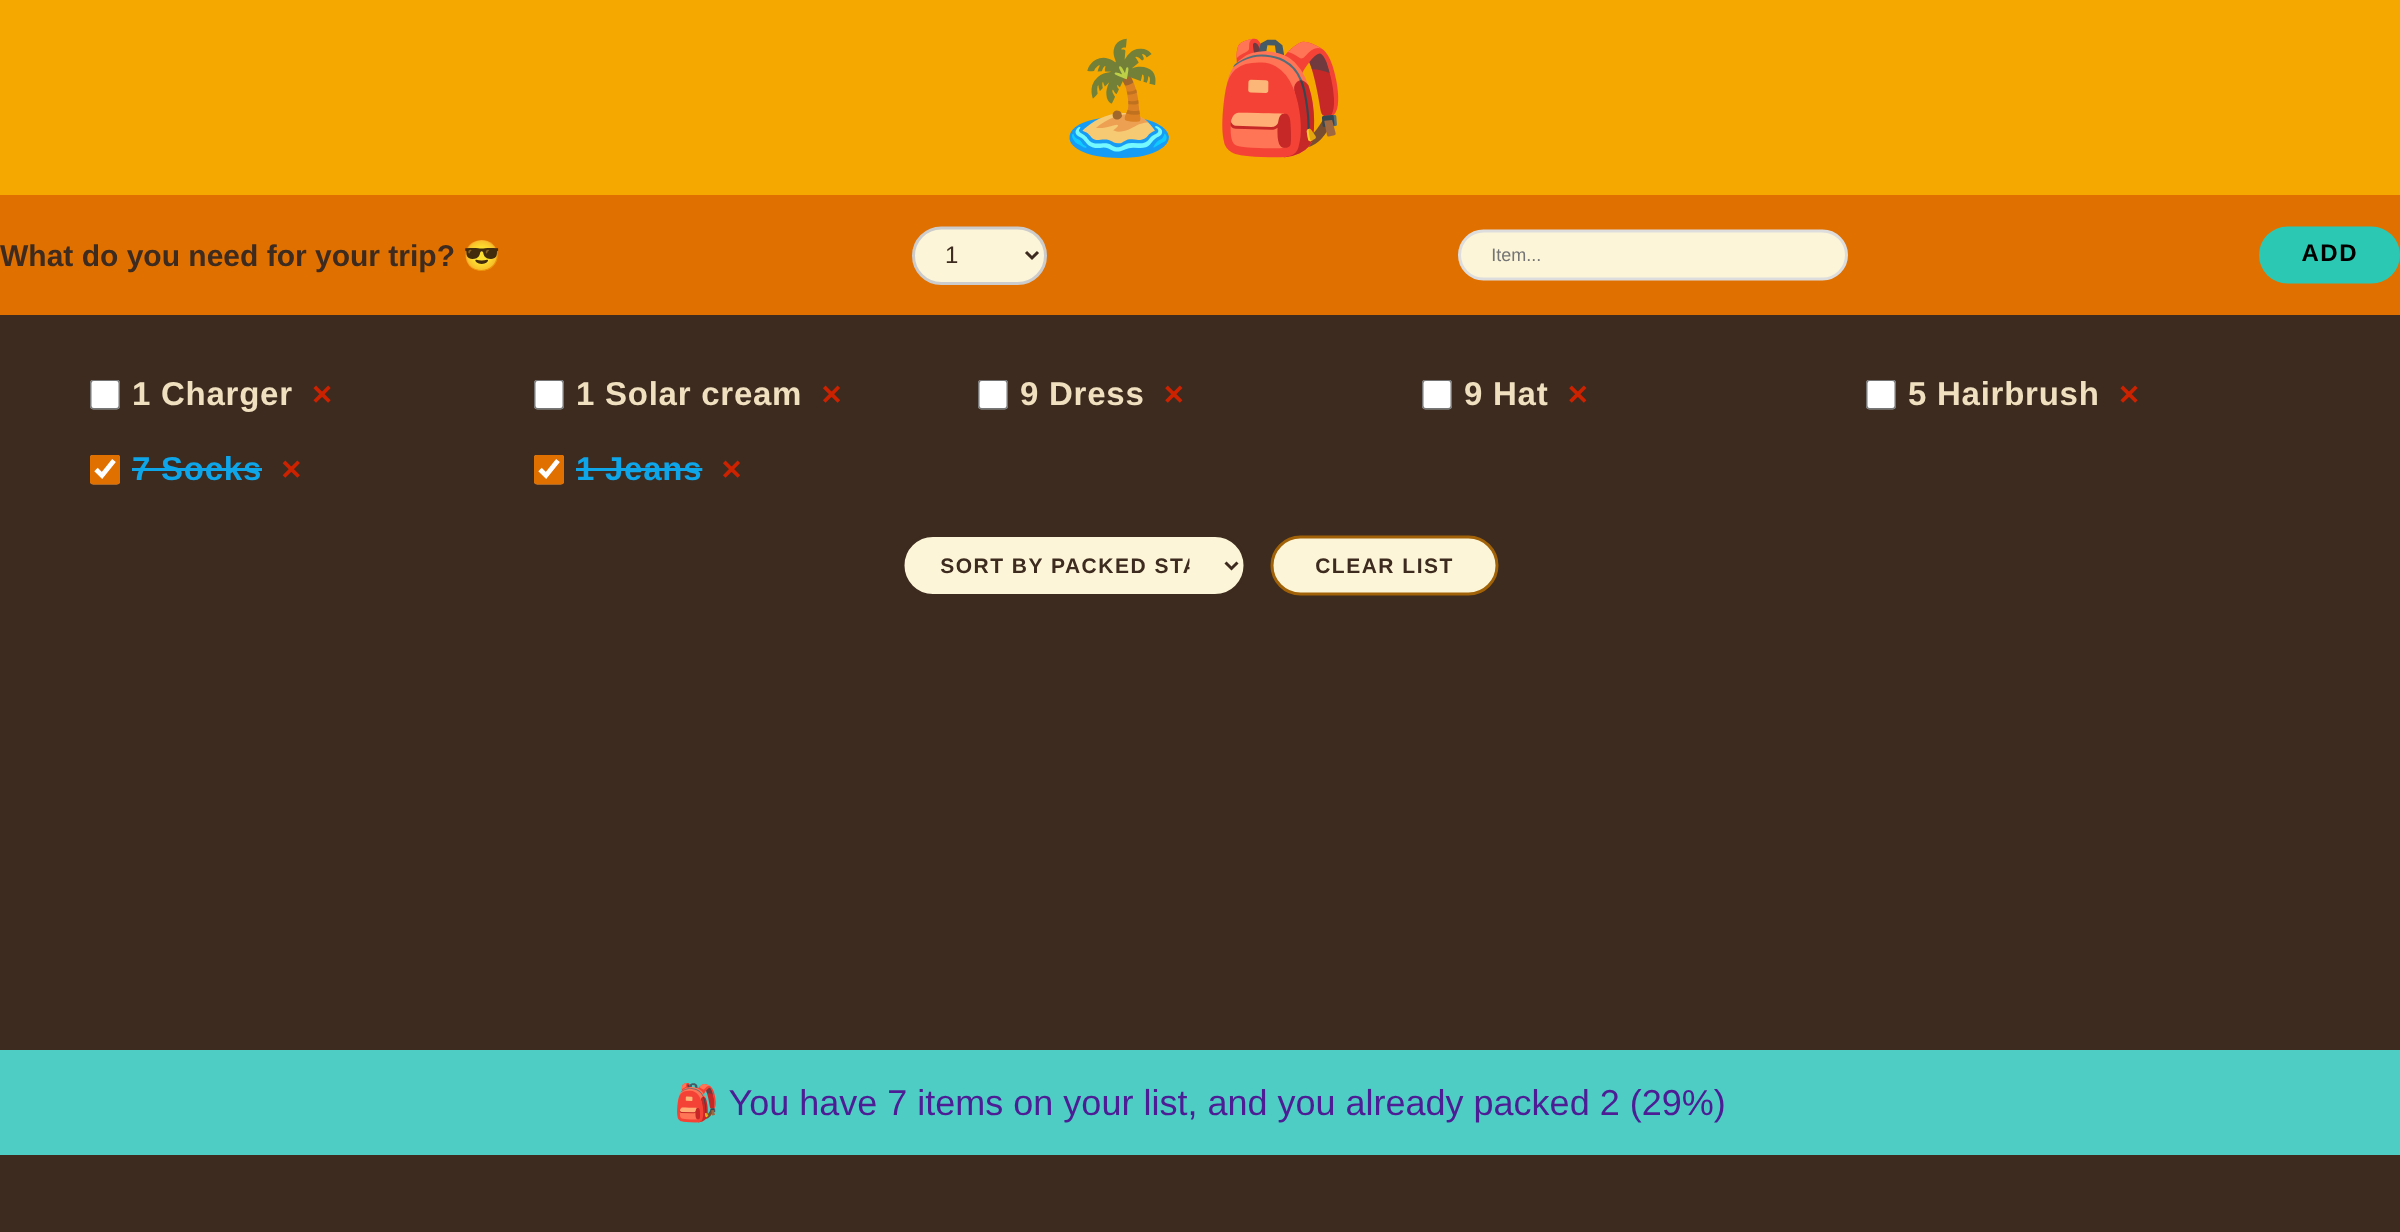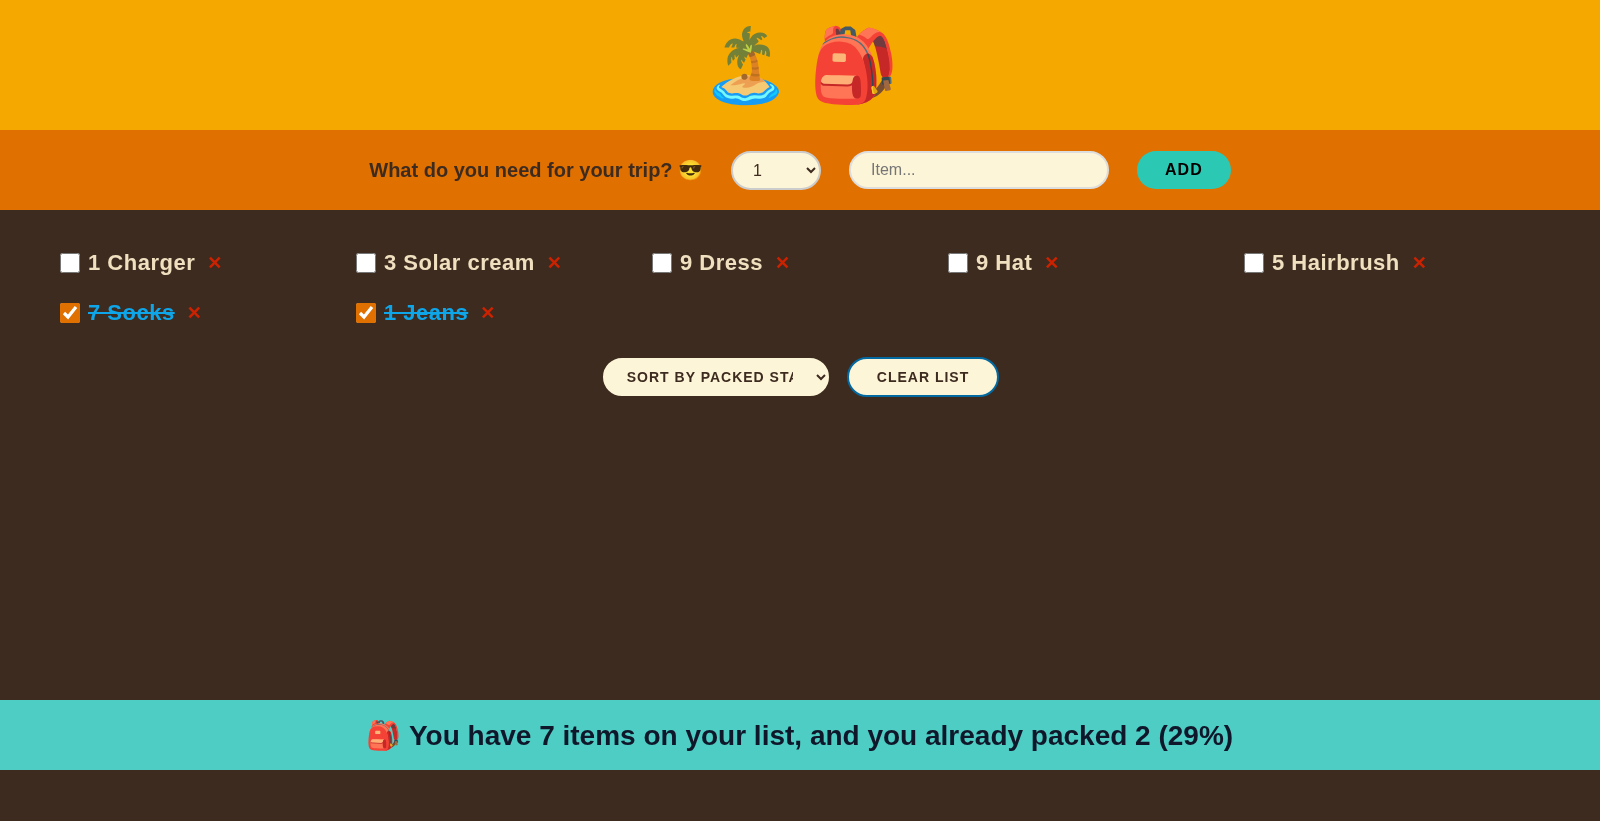--- a/index.html
+++ b/index.html
@@ -28,21 +28,21 @@
     .header-emoji {
       font-size: 72px;
     }
 
     
     #subheader {
       background: #e07000;
       height: 80px;
       display: flex;
       align-items: center;
-      justify-content: center;
+      justify-content: space-between;
       gap: 28px;
     }
     #subheader-label {
       font-size: 20px;
       color: #3d2b1f;
       font-weight: 600;
     }
     #quantity-select {
       background: #fdf5d8;
       border: 2px solid #ccc;
@@ -53,21 +53,21 @@
       width: 90px;
       cursor: pointer;
       outline: none;
       appearance: auto;
     }
     #item-input {
       background: #fdf5d8;
       border: 2px solid #ddd;
       border-radius: 30px;
       padding: 8px 20px;
-      font-size: 16px;
+      font-size: 12px;
       color: #3d2b1f;
       width: 260px;
       outline: none;
     }
     #add-button {
       background: #2bc9b4;
       color: #000000;
       border: none;
       border-radius: 30px;
       padding: 10px 28px;
@@ -147,43 +147,43 @@
       font-weight: 700;
       color: #3d2b1f;
       cursor: pointer;
       letter-spacing: 1px;
       width: 230px;
       outline: none;
     }
 
     #clear-list-btn {
       background: #fdf5d8;
-      border: 2px solid #0369a1;
+      border: 2px solid #a16207;
       border-radius: 30px;
       padding: 10px 28px;
       font-size: 14px;
       font-weight: 700;
       color: #3d2b1f;
       cursor: pointer;
       letter-spacing: 1px;
       text-align: center;
     }
 
     
     #status-footer {
       background: #4ecdc4;
       height: 70px;
       display: flex;
       align-items: center;
       justify-content: center;
     }
     #status-text {
-      font-size: 28px;
-      color: #0f172a;
-      font-weight: 700;
+      font-size: 24px;
+      color: #4c1d95;
+      font-weight: 400;
     }
   </style>
 </head>
 <body>
 
 <div id="header">
   <span class="header-emoji">🏝️</span>
   <span class="header-emoji">🎒</span>
 </div>
 
@@ -200,21 +200,21 @@
 
 <div id="main">
   <div id="items-grid">
   <div class="item-entry">
         <input type="checkbox" class="item-checkbox" style="">
         <span class="item-label">1 Charger</span>
         <button class="delete-btn">✕</button>
       </div>
       <div class="item-entry">
         <input type="checkbox" class="item-checkbox" style="">
-        <span class="item-label">3 Solar cream</span>
+        <span class="item-label">1 Solar cream</span>
         <button class="delete-btn">✕</button>
       </div>
       <div class="item-entry">
         <input type="checkbox" class="item-checkbox" style="">
         <span class="item-label">9 Dress</span>
         <button class="delete-btn">✕</button>
       </div>
       <div class="item-entry">
         <input type="checkbox" class="item-checkbox" style="">
         <span class="item-label">9 Hat</span>

